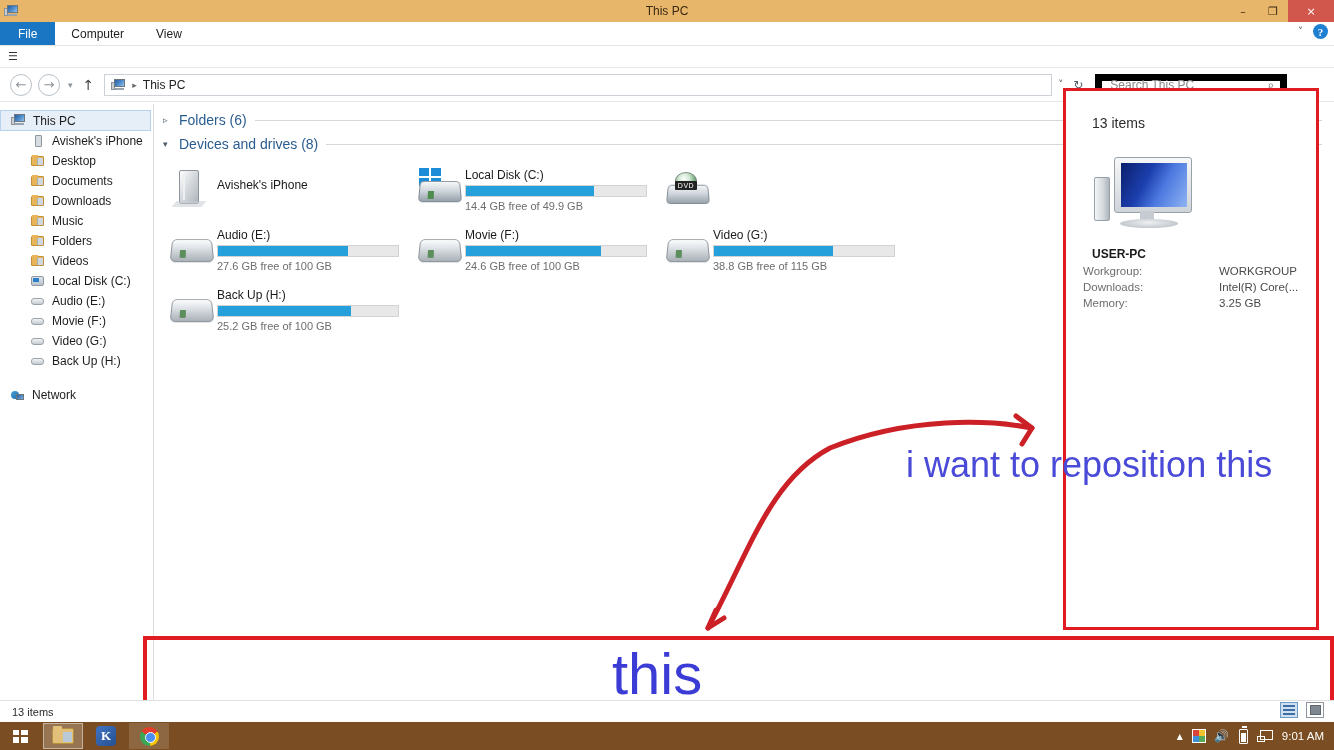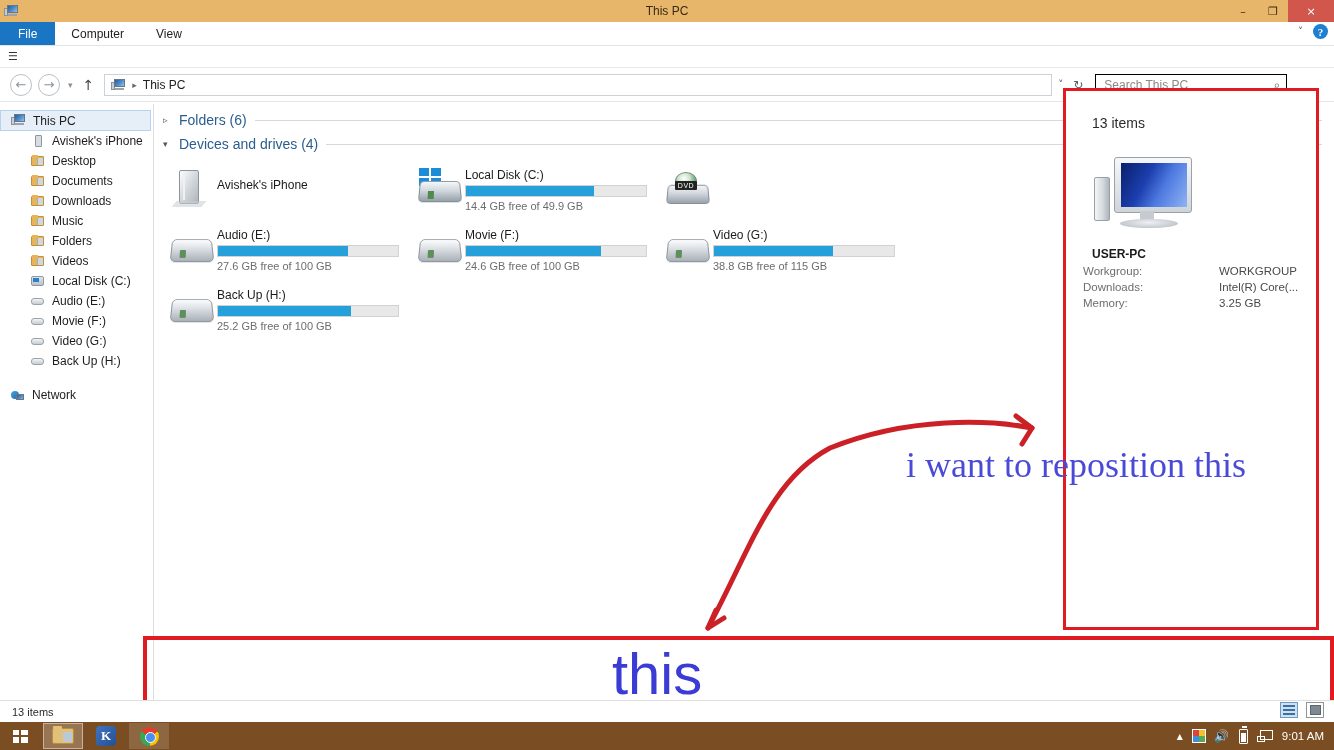--- a/index.html
+++ b/index.html
@@ -123,21 +123,21 @@
   #addr-chev {
     margin-left: 6px; font-size: 10px; color: #555;
     font-family: "DejaVu Sans", sans-serif;
   }
   #addr-refresh {
     margin-left: 10px; font-size: 12px; color: #4f5a64;
     font-family: "DejaVu Sans", sans-serif;
   }
   #searchbox {
     margin-left: 12px; height: 22px; width: 192px;
-    border: 1px solid #000000; background: #fff;
+    border: 7px solid #000000; background: #fff;
     display: flex; align-items: center; padding: 0 6px;
     justify-content: space-between;
   }
   #search-input {
     border: none; outline: none; font-size: 12px; color: #333;
     width: 160px; font-family: "Liberation Sans", sans-serif;
     background: transparent;
   }
   #search-input::placeholder { color: #8a8a8a; }
   #search-icon {
@@ -485,21 +485,21 @@
     position: absolute; left: 143px; top: 636px; width: 1191px; height: 68px;
     border: 4px solid #e11b22; background: transparent;
   }
   #anno-here {
     position: absolute; left: 612px; top: 640px;
     font-size: 58px; color: #3b3bd6; font-family: "Liberation Sans", sans-serif;
     letter-spacing: 0px;
   }
   #anno-reposition {
     position: absolute; left: 906px; top: 444px;
-    font-size: 36px; color: #4a4ad8; font-family: Liberation Serif, serif;
+    font-size: 36px; color: #4a4ad8; font-family: Liberation Sans, sans-serif;
     white-space: nowrap;
   }
   #arrow-svg {
     position: absolute; left: 680px; top: 370px; width: 400px; height: 270px;
     pointer-events: none;
   }
 </style>
 </head>
 <body>
 
@@ -655,21 +655,21 @@
 <div id="content">
 
   <div class="group-head">
     <span class="grp-tri">▹</span>
     <span class="grp-label">Folders (6)</span>
     <span class="grp-rule"></span>
   </div>
 
   <div class="group-head">
     <span class="grp-tri">▾</span>
-    <span class="grp-label">Devices and drives (4)</span>
+    <span class="grp-label">Devices and drives (8)</span>
     <span class="grp-rule"></span>
   </div>
 
   <div id="drives-grid">
 
     <div class="drive-row">
       <div class="drive">
         <div class="drive-icon">
           <span class="ic-iphone-big">
               <span class="shadow"></span>

